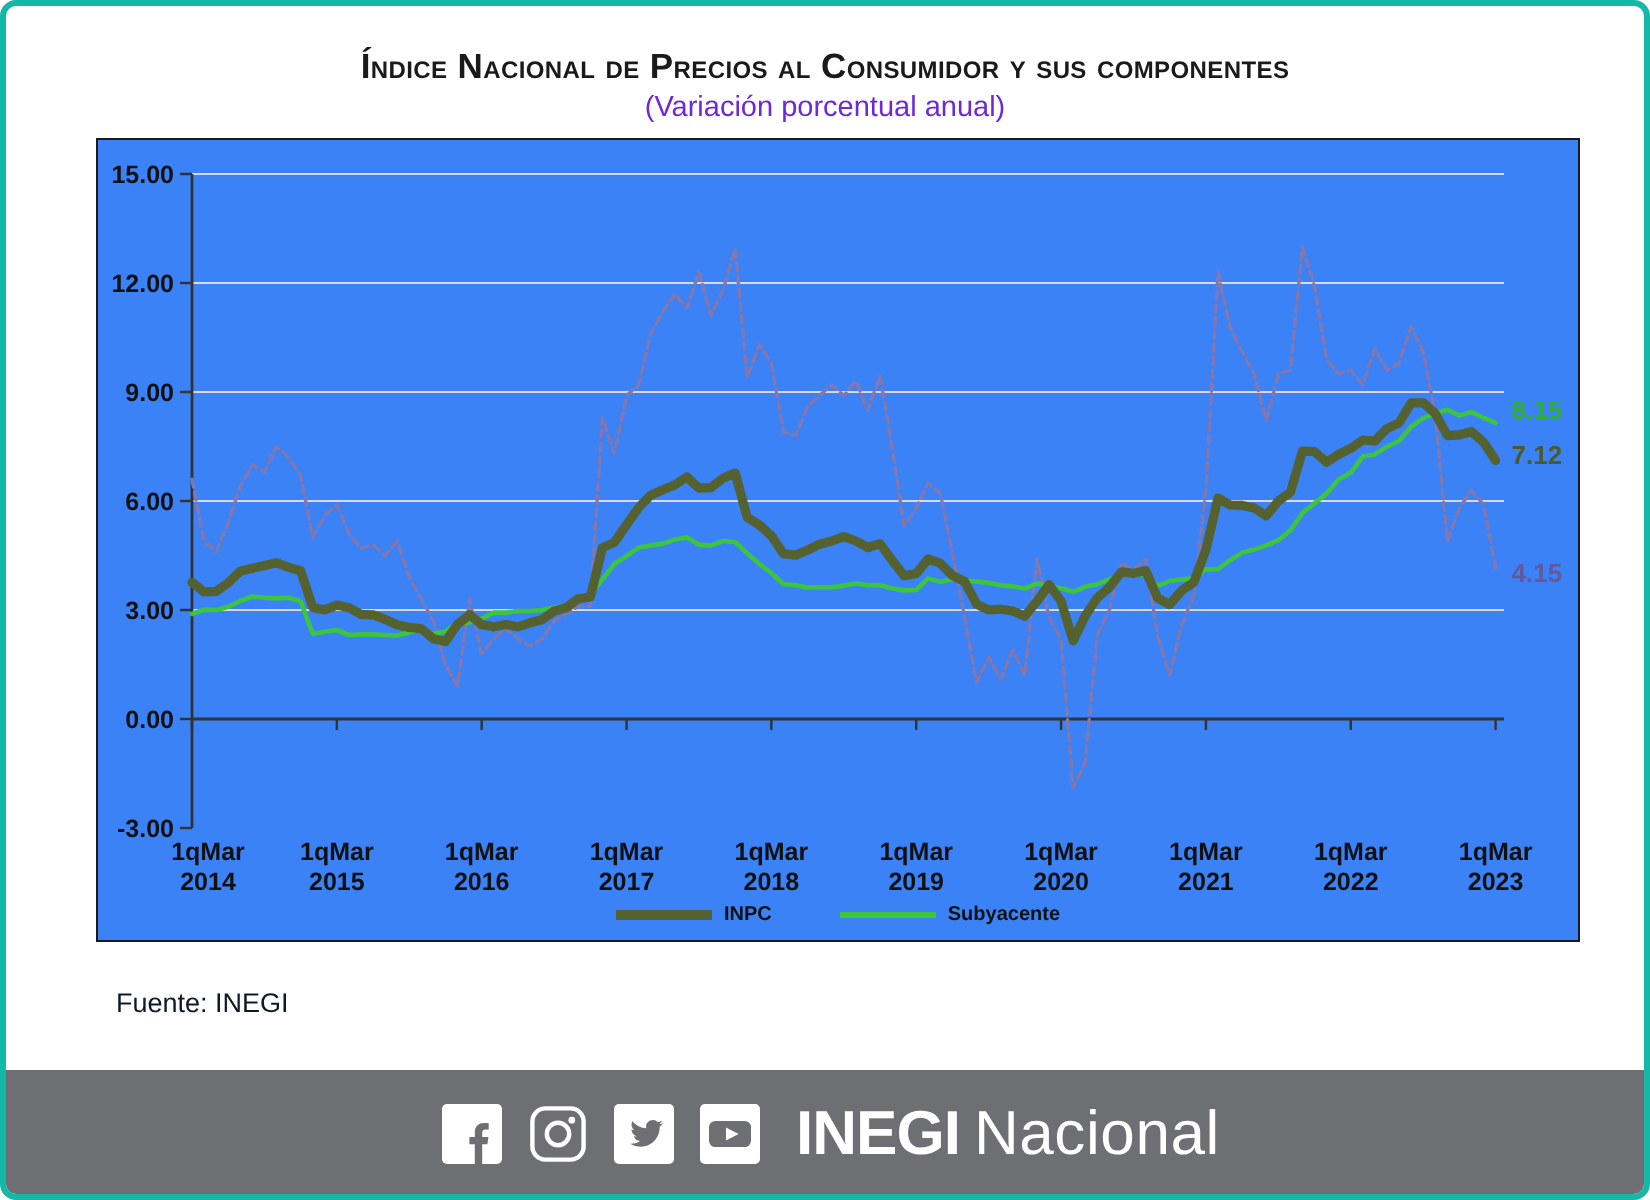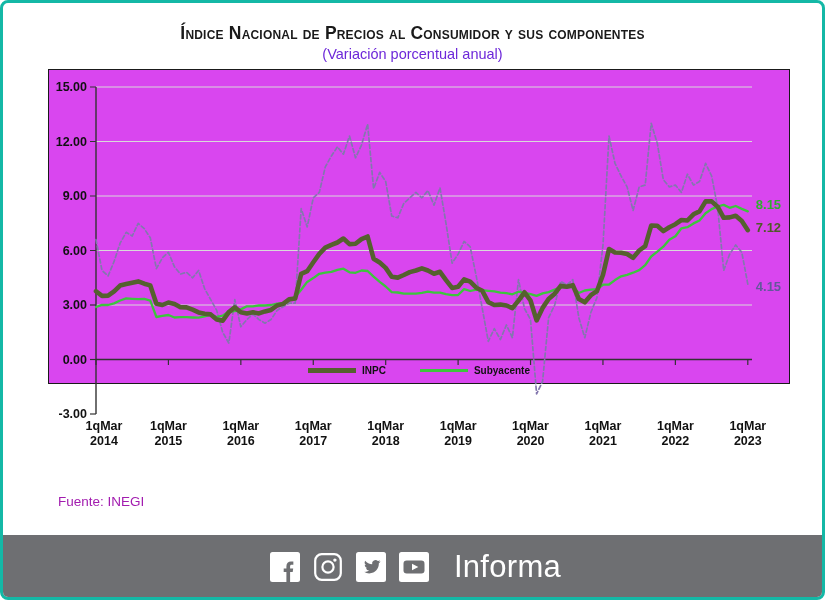--- a/index.html
+++ b/index.html
@@ -4,32 +4,32 @@
 <style>
   html,body{margin:0;padding:0;background:#ffffff;}
   body{font-family:"Liberation Sans", sans-serif;}
   .page{position:relative;width:825px;height:600px;background:#fff;border:3px solid #14b8a6;
         border-radius:8px;overflow:hidden;box-sizing:border-box;}
   .title{position:absolute;top:20px;left:0;right:0;text-align:center;
          font-size:17.5px;font-weight:700;color:#1a1a1a;letter-spacing:.2px;
          font-variant:small-caps;}
   .subtitle{position:absolute;top:43px;left:0;right:0;text-align:center;
             font-size:14.5px;color:#6d28d9;}
-  .chart-box{position:absolute;left:45px;top:66px;width:742px;height:315px;
-             border:1.5px solid #1a1a1a;box-sizing:border-box;background:#d946ef;}
+  .chart-box{position:absolute;left:45px;top:66px;width:742px;height:402px;
+             border:1.5px solid #1a1a1a;box-sizing:border-box;background:#3b82f6;}
   .chart-box svg{position:absolute;left:0;top:0;}
   .legend{position:absolute;left:0;right:0;bottom:7px;display:flex;
           justify-content:center;align-items:center;gap:34px;}
   .legend-item{display:flex;align-items:center;gap:6px;}
   .legend-label{font-size:10px;font-weight:700;color:#111;}
   .sample{display:inline-block;width:48px;}
   .sample-inpc{height:5px;background:#55612e;}
   .sample-sub{height:2.5px;background:#3dc53d;}
   .sample-nosub{height:0;border-top:2px dashed #8377ae;}
-  .fuente{position:absolute;left:55px;top:491px;font-size:13.5px;color:#a21caf;}
+  .fuente{position:absolute;left:55px;top:491px;font-size:13.5px;color:#0f172a;}
   .bottom-bar{position:absolute;left:0;top:532px;width:825px;height:63px;background:#6e6f72;
               display:flex;align-items:center;justify-content:center;}
   .icon-row{display:flex;align-items:center;gap:13px;margin-right:18px;}
   .icon-row svg{display:block;}
   .wordmark{display:flex;align-items:baseline;color:#fff;white-space:nowrap;}
   .brand-bold{font-size:31px;font-weight:800;letter-spacing:-.5px;}
   .brand-light{font-size:31px;font-weight:300;margin-left:7px;letter-spacing:.3px;}
 </style>
 </head>
 <body>
@@ -139,16 +139,17 @@
         <rect x="0" y="0" width="30" height="30" rx="2.5" fill="#ffffff"></rect>
         <path d="M24.5 9.6c-.6.27-1.25.45-1.93.53.7-.42 1.22-1.07 1.47-1.85-.65.39-1.37.67-2.14.82a3.37 3.37 0 0 0-5.74 3.07 9.56 9.56 0 0 1-6.94-3.52 3.37 3.37 0 0 0 1.04 4.5c-.55-.02-1.07-.17-1.52-.42v.04c0 1.63 1.16 2.99 2.7 3.3-.28.08-.58.12-.89.12-.22 0-.43-.02-.63-.06a3.37 3.37 0 0 0 3.15 2.34 6.76 6.76 0 0 1-4.19 1.44c-.27 0-.54-.02-.8-.05a9.54 9.54 0 0 0 5.17 1.52c6.2 0 9.59-5.14 9.59-9.59l-.01-.44c.66-.47 1.23-1.07 1.77-1.75z" fill="#6e6f72"></path>
       </svg>
       <svg width="30" height="30" viewBox="0 0 30 30">
         <rect x="0" y="0" width="30" height="30" rx="2.5" fill="#ffffff"></rect>
         <rect x="4.5" y="8.5" width="21" height="13" rx="3.2" fill="#6e6f72"></rect>
         <polygon points="13,11.8 13,18.2 19.3,15" fill="#ffffff"></polygon>
       </svg>
     </div>
     <div class="wordmark">
-      <span class="brand-light">Informa</span>
+      <span class="brand-bold">INEGI</span>
+      <span class="brand-light">Nacional</span>
     </div>
   </div>
 </div>
 
 </body></html>

